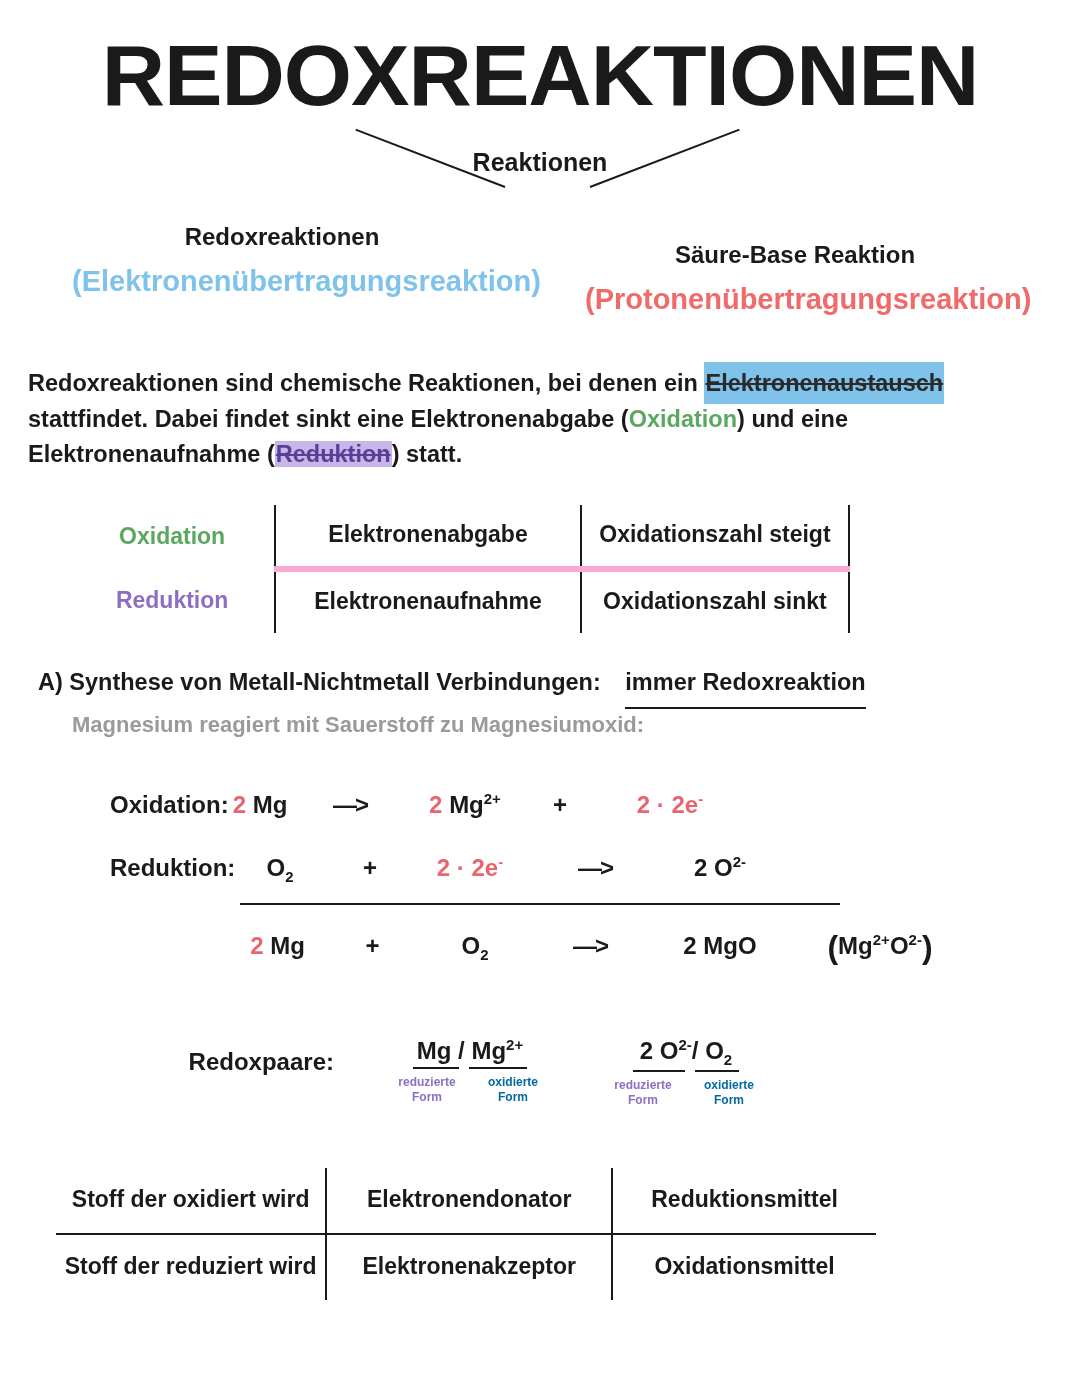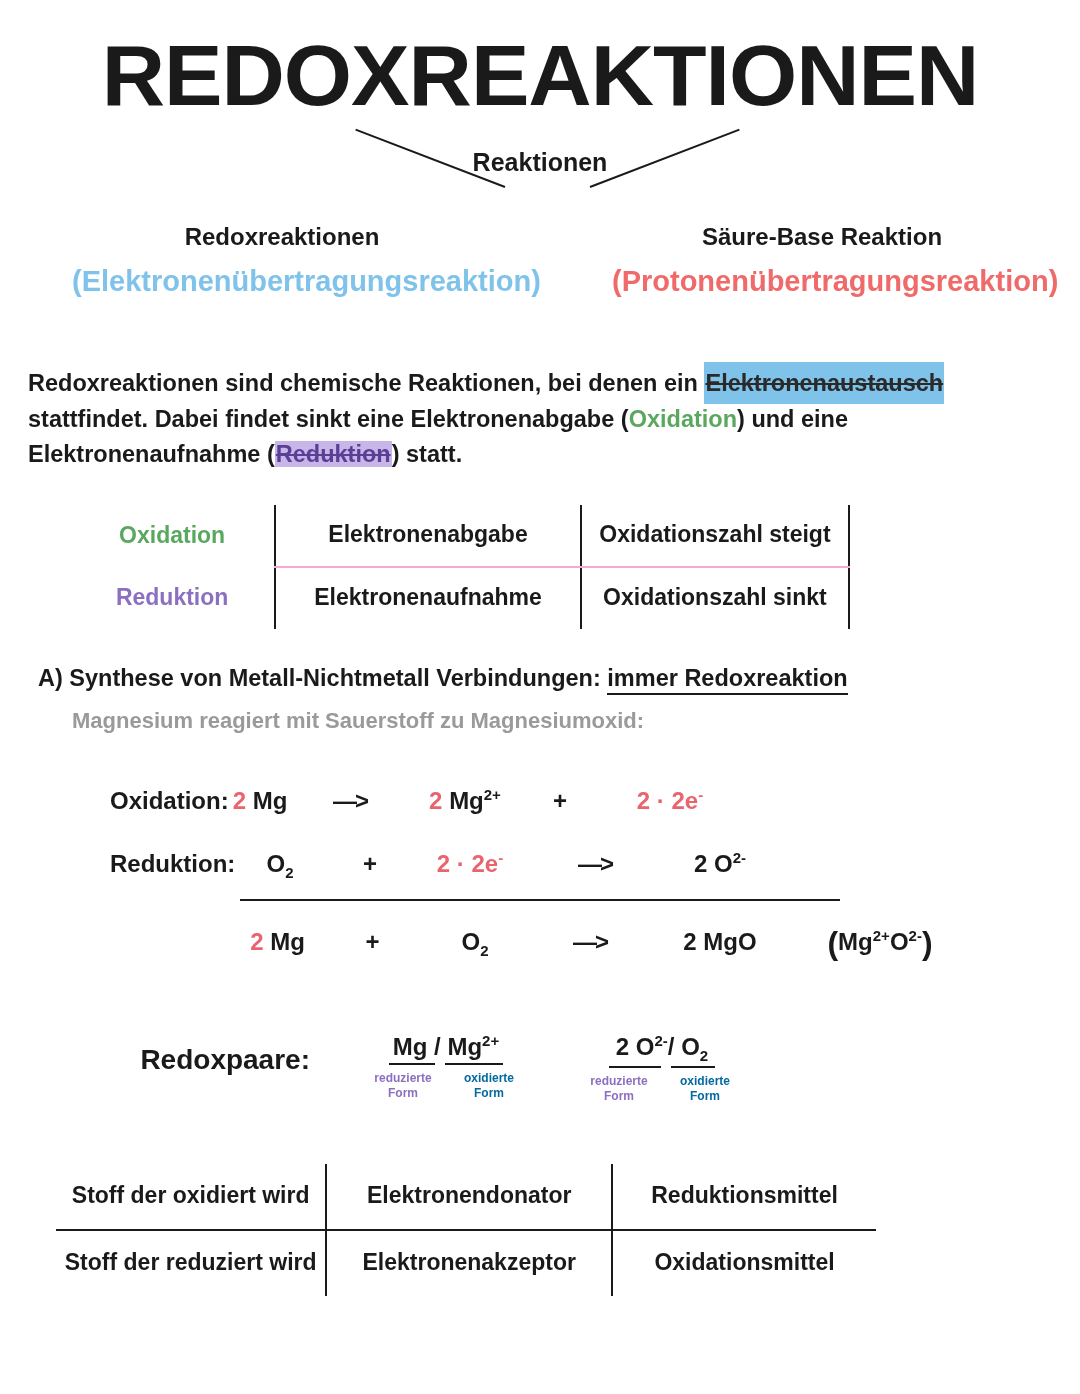--- a/index.html
+++ b/index.html
@@ -62,21 +62,21 @@
     transform: rotate(-21deg);
     transform-origin: left center;
   }
   .branch-child {
     position: absolute;
     top: 75px;
     text-align: center;
     width: 420px;
   }
   .branch-child.left  { left: 72px; }
-  .branch-child.right { left: 612px; }
+  .branch-child.right { left: 585px; margin-top: 18px; }
   .branch-child .head {
     font-size: 24px;
     font-weight: bold;
   }
   .branch-child .sub {
     font-size: 29px;
     font-weight: bold;
     margin-top: 14px;
   }
   .sub.blue { color: #7fc3ea; }
@@ -113,32 +113,33 @@
   }
   .table1 td {
     font-size: 23px;
     font-weight: bold;
     text-align: center;
     padding: 16px 6px 18px 6px;
   }
   .table1 td.col1 { width: 215px; }
   .table1 td.col2 { width: 310px; border-left: 2px solid #1a1a1a; }
   .table1 td.col3 { width: 280px; border-left: 2px solid #1a1a1a; border-right: 2px solid #1a1a1a; }
-  .table1 tr.row1 td { border-bottom: 2px solid #f9a8d4; }
+  .table1 tr.row1 td { border-bottom: 6px solid #f9a8d4; }
   .table1 tr.row1 td.col1 { border-bottom: none; }
 
   
   .section-a {
     margin: 36px 0 0 38px;
     font-size: 23.5px;
     font-weight: bold;
   }
   .underline-txt {
     border-bottom: 2px solid #1a1a1a;
-    padding-bottom: 2px;
+    padding-bottom: 12px;
+    margin-left: 18px;
   }
   .section-a-sub {
     margin: 16px 0 0 72px;
     font-size: 22px;
     font-weight: bold;
     color: #9a9a9a;
   }
 
   
   .eq-block {
@@ -172,23 +173,24 @@
 
   
   .redoxpaare {
     margin-top: 70px;
     display: flex;
     align-items: flex-start;
   }
   .rp-label {
     width: 310px;
     text-align: right;
-    font-size: 28px;
+    font-size: 24px;
     font-weight: bold;
     padding-top: 12px;
+    margin-left: 24px;
   }
   .pair {
     margin-left: 56px;
     text-align: center;
   }
   .pair .formula {
     font-size: 24px;
     font-weight: bold;
     white-space: nowrap;
   }

